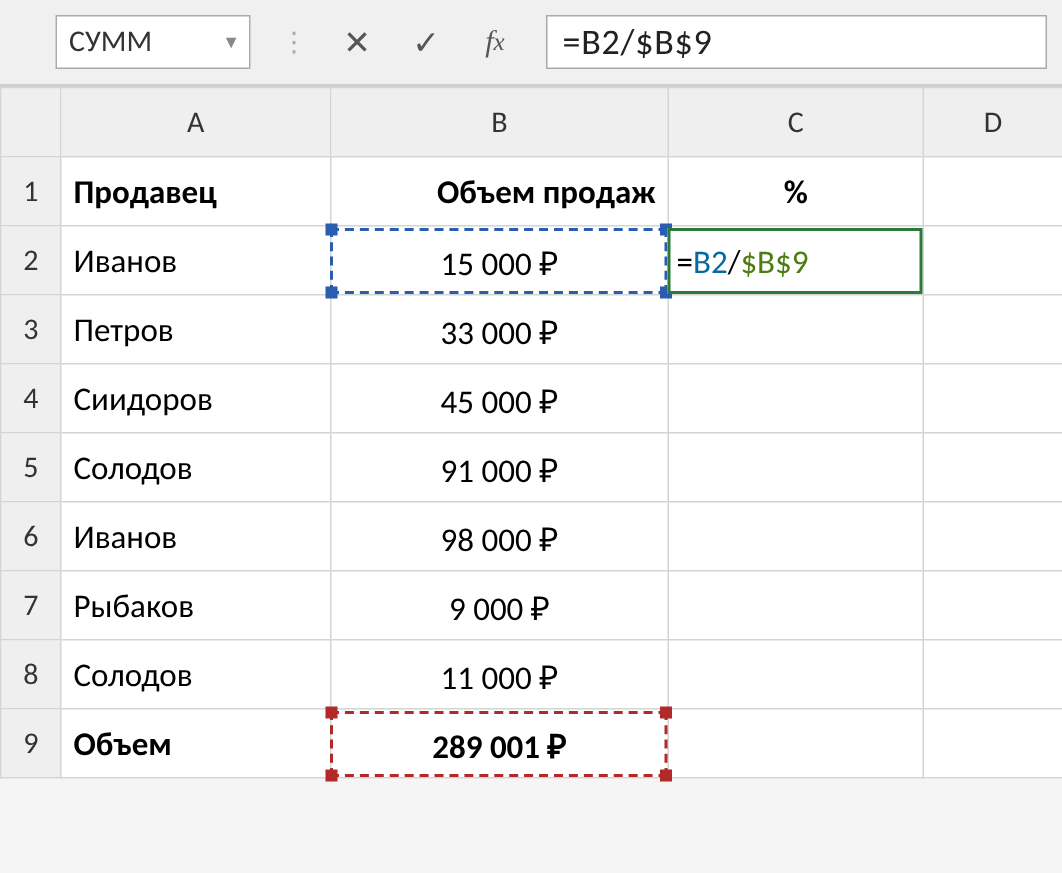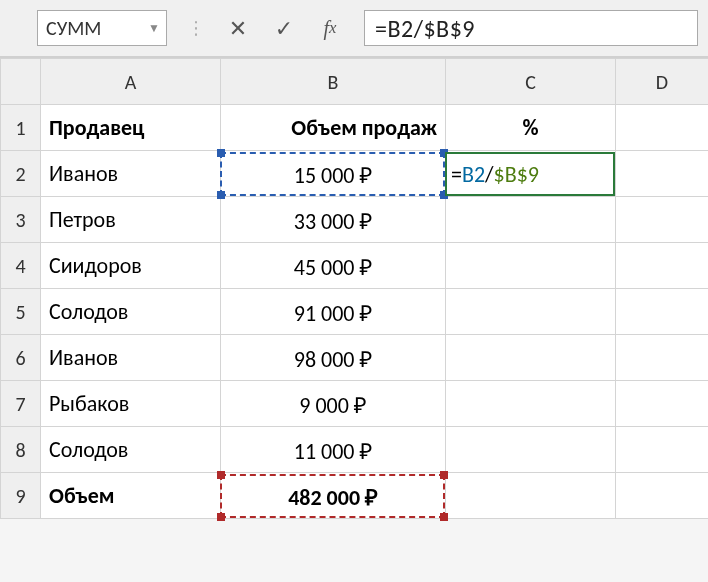--- a/index.html
+++ b/index.html
@@ -266,21 +266,21 @@
     <tr>
       <td class="rowhdr">8</td>
       <td class="colA">Солодов</td>
       <td class="colB">11 000 ₽</td>
       <td class="colC"></td>
       <td></td>
     </tr>
     <tr>
       <td class="rowhdr">9</td>
       <td class="colA bold">Объем</td>
-      <td class="colB bold">482 000 ₽</td>
+      <td class="colB bold">289 001 ₽</td>
       <td class="colC"></td>
       <td></td>
     </tr>
   </tbody>
     </table>
 
   <div class="ref-b2">
     <div class="handle tl"></div>
       <div class="handle tr"></div>
       <div class="handle bl"></div>

